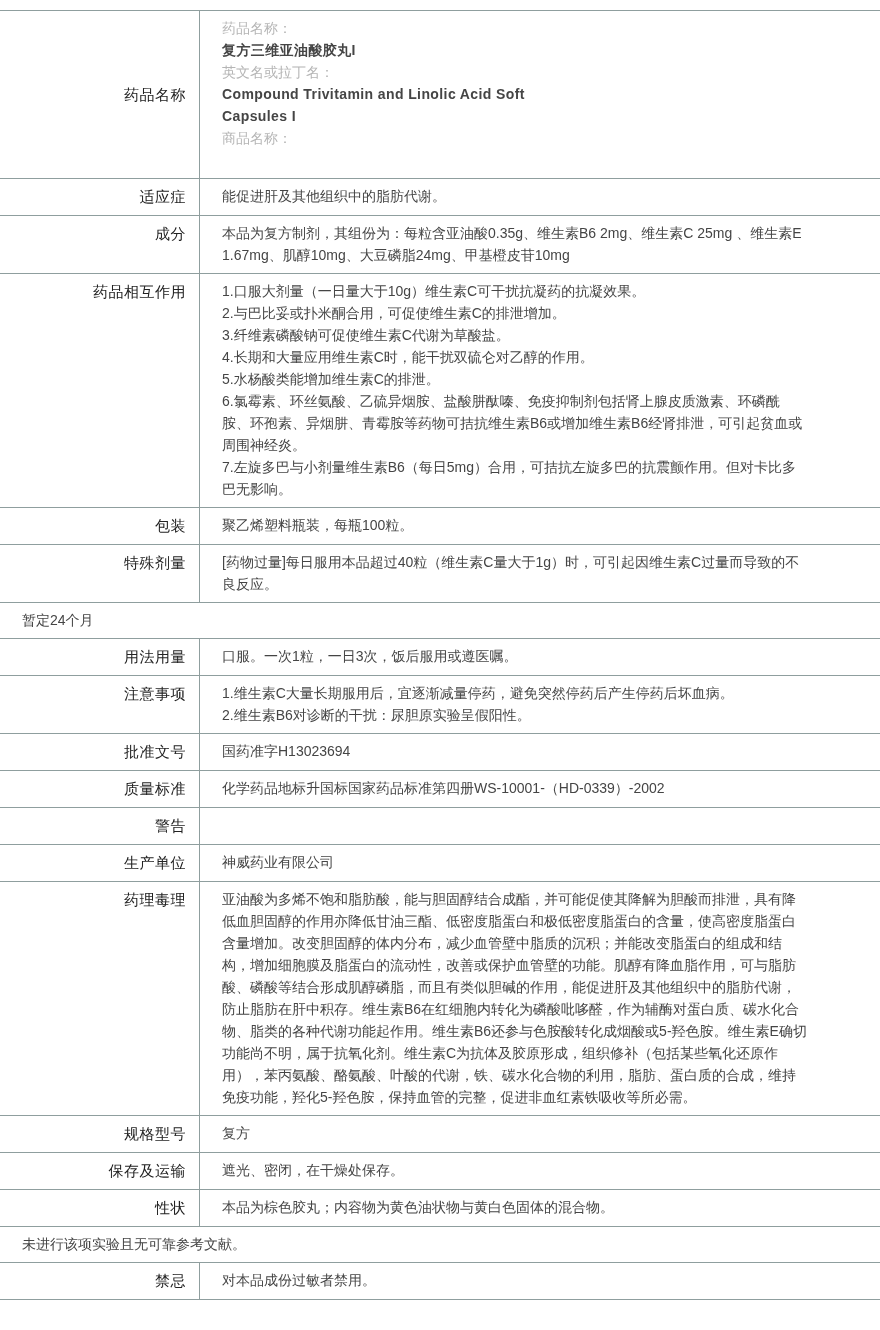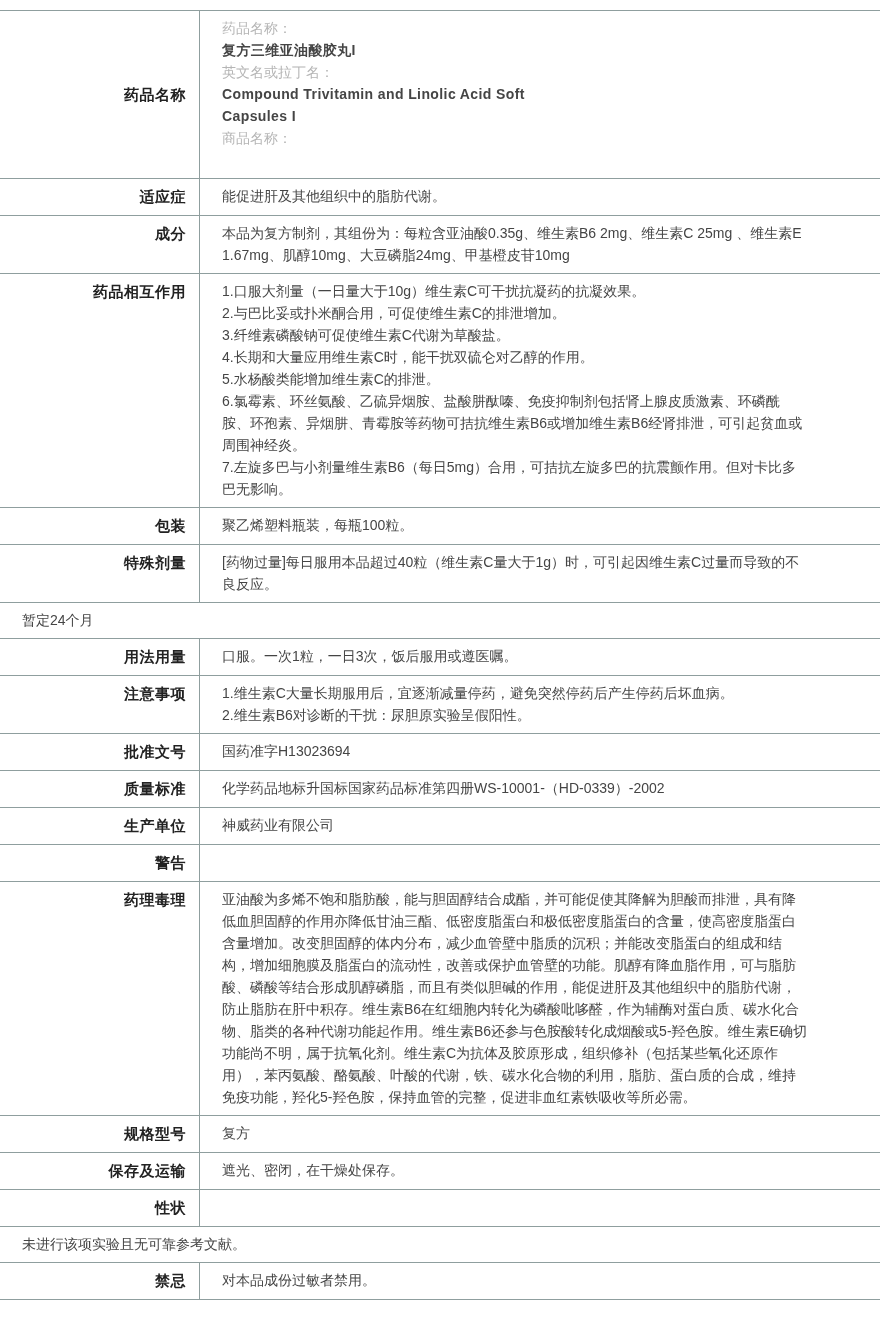--- a/index.html
+++ b/index.html
@@ -33,21 +33,21 @@
   }
   .label-cell {
     flex: 0 0 200px;
     width: 200px;
     border-right: 1px solid var(--border-color);
     display: flex;
     justify-content: flex-end;
     align-items: flex-start;
     padding: 7px 13px 7px 0;
     font-size: 15px;
-    font-weight: bold;
+    font-weight: normal;
     line-height: 22px;
     color: var(--label-color);
     letter-spacing: 0.5px;
   }
   .fields-row .label-cell {
     align-items: center;
   }
   .content-cell {
     flex: 1 1 auto;
     padding: 6px 20px 7px 22px;
@@ -159,49 +159,52 @@
         <div class="line">国药准字H13023694</div>
       </div>
     </div>
     <div class="row">
       <div class="label-cell">质量标准</div>
       <div class="content-cell">
         <div class="line">化学药品地标升国标国家药品标准第四册WS-10001-（HD-0339）-2002</div>
       </div>
     </div>
     <div class="row">
-      <div class="label-cell">生产单位</div>
-      <div class="content-cell">
-        <div class="line">神威药业有限公司</div>
-      </div>
-    </div>
-    <div class="row">
       <div class="label-cell">警告</div>
       <div class="content-cell"></div>
     </div>
     <div class="row">
+      <div class="label-cell">生产单位</div>
+      <div class="content-cell">
+        <div class="line">神威药业有限公司</div>
+      </div>
+    </div>
+    <div class="row">
       <div class="label-cell">药理毒理</div>
       <div class="content-cell">
         <div class="line">亚油酸为多烯不饱和脂肪酸，能与胆固醇结合成酯，并可能促使其降解为胆酸而排泄，具有降低血胆固醇的作用亦降低甘油三酯、低密度脂蛋白和极低密度脂蛋白的含量，使高密度脂蛋白含量增加。改变胆固醇的体内分布，减少血管壁中脂质的沉积；并能改变脂蛋白的组成和结构，增加细胞膜及脂蛋白的流动性，改善或保护血管壁的功能。肌醇有降血脂作用，可与脂肪酸、磷酸等结合形成肌醇磷脂，而且有类似胆碱的作用，能促进肝及其他组织中的脂肪代谢，防止脂肪在肝中积存。维生素B6在红细胞内转化为磷酸吡哆醛，作为辅酶对蛋白质、碳水化合物、脂类的各种代谢功能起作用。维生素B6还参与色胺酸转化成烟酸或5-羟色胺。维生素E确切功能尚不明，属于抗氧化剂。维生素C为抗体及胶原形成，组织修补（包括某些氧化还原作用），苯丙氨酸、酪氨酸、叶酸的代谢，铁、碳水化合物的利用，脂肪、蛋白质的合成，维持免疫功能，羟化5-羟色胺，保持血管的完整，促进非血红素铁吸收等所必需。</div>
       </div>
     </div>
     <div class="row">
       <div class="label-cell">规格型号</div>
       <div class="content-cell">
         <div class="line">复方</div>
       </div>
     </div>
     <div class="row">
       <div class="label-cell">保存及运输</div>
       <div class="content-cell">
         <div class="line">遮光、密闭，在干燥处保存。</div>
       </div>
     </div>
     <div class="row">
       <div class="label-cell">性状</div>
+      <div class="content-cell">
+        <div class="line">本品为棕色胶丸；内容物为黄色油状物与黄白色固体的混合物。</div>
+      </div>
     </div>
     <div class="row">
       <div class="content-cell">
         <div class="line">未进行该项实验且无可靠参考文献。</div>
       </div>
     </div>
     <div class="row">
       <div class="label-cell">禁忌</div>
       <div class="content-cell">
         <div class="line">对本品成份过敏者禁用。</div>

